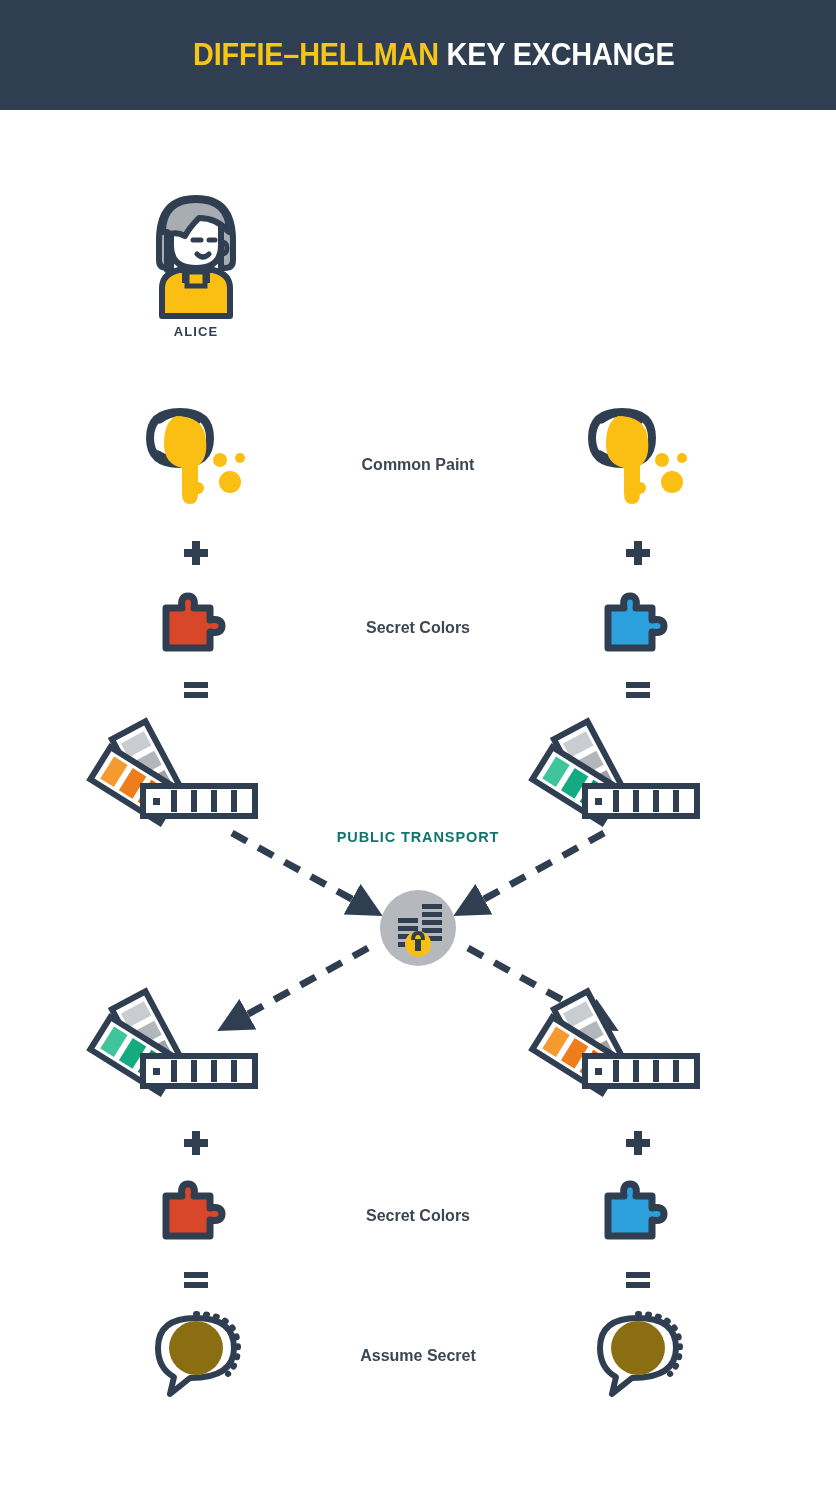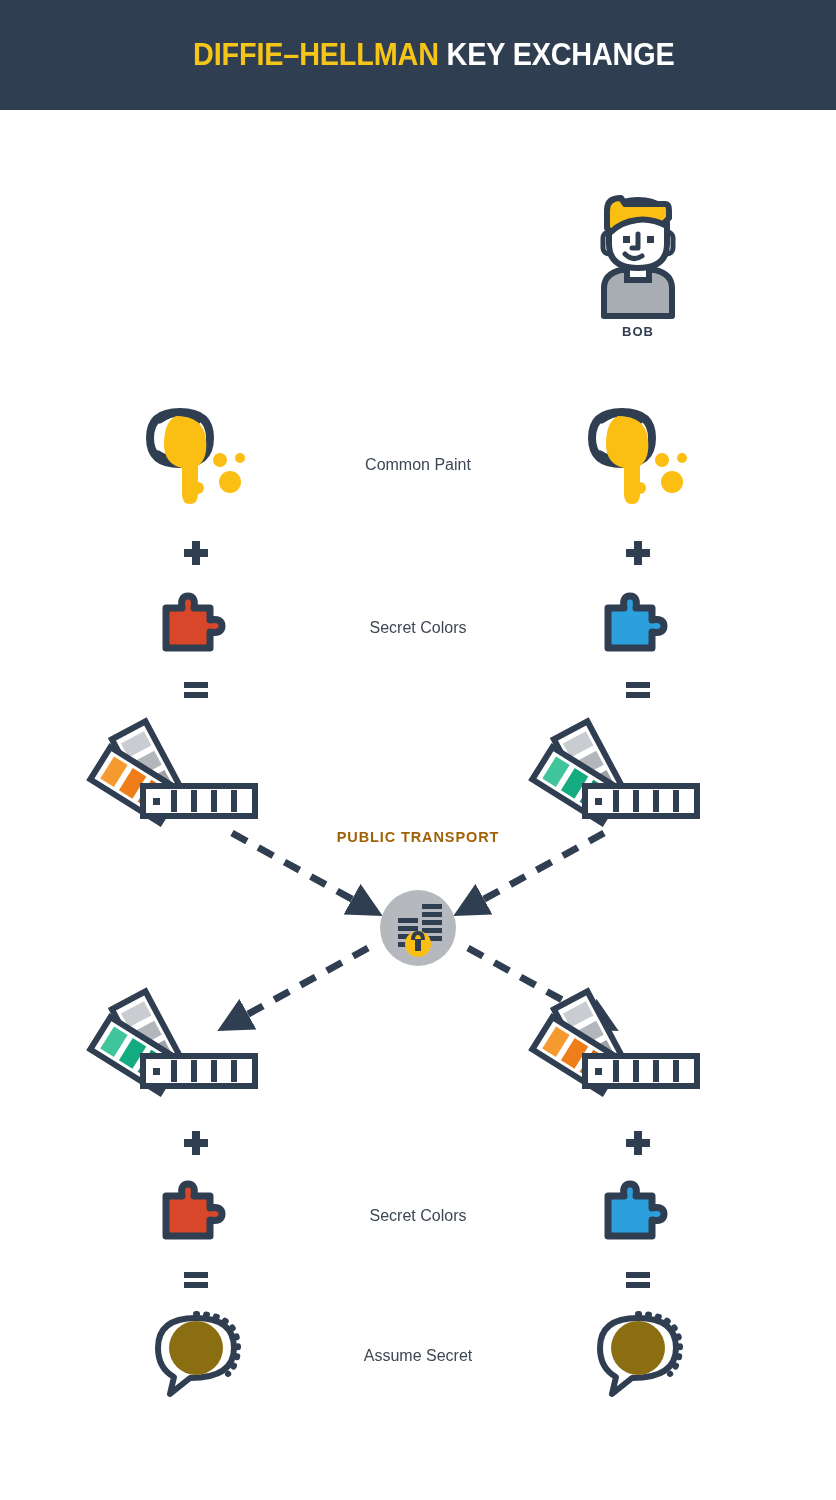--- a/index.html
+++ b/index.html
@@ -35,24 +35,24 @@
   .col{position:absolute;width:200px;text-align:center;}
   .col-left{left:96px;}
   .col-right{left:538px;}
   .mid{position:absolute;left:318px;width:200px;text-align:center;}
 
   .label-person{
     font-size:13px;font-weight:bold;letter-spacing:1.1px;color:#303e51;
     margin-top:6px;
   }
   .label-mid{
-    font-size:16px;font-weight:normal;color:#3d4653;line-height:25px;
+    font-size:16px;font-weight:bold;color:#3d4653;line-height:25px;
   }
   .label-mid.bold{
-    font-weight:bold;font-size:14.5px;letter-spacing:0.9px;color:#a16207;
+    font-weight:bold;font-size:14.5px;letter-spacing:0.9px;color:#0f766e;
   }
   .op{
     font-size:0;line-height:0;
     display:flex;align-items:center;justify-content:center;height:30px;
   }
   .icon-wrap{display:flex;align-items:center;justify-content:center;}
 
   svg{display:block;overflow:visible;}
 
   .arrows{position:absolute;left:0;top:0;width:836px;height:1390px;pointer-events:none;}
@@ -75,44 +75,49 @@
       </marker>
     </defs>
     <g stroke="#303e51" stroke-width="7" fill="none" stroke-dasharray="17 13" marker-end="url(#ah)" stroke-linecap="butt">
       <path d="M232,723 L368,798"></path>
       <path d="M604,723 L468,798"></path>
       <path d="M468,838 L604,913"></path>
       <path d="M368,838 L232,913"></path>
     </g>
   </svg>
 
-
-  <div class="col col-right" style="top:78px;">
+  <div class="col col-left" style="top:78px;">
     <div class="icon-wrap">
       <svg width="118" height="130" viewBox="0 0 118 130">
-        <path d="M25,128 L25,100 Q25,86 42,82 L76,82 Q93,86 93,100 L93,128 Z" fill="#a8adb3" stroke="#303e51" stroke-width="6" stroke-linejoin="round"></path>
-        <rect x="48" y="64" width="22" height="28" fill="#ffffff" stroke="#303e51" stroke-width="6"></rect>
-
-        <rect x="24" y="44" width="12" height="22" rx="6" fill="#ffffff" stroke="#303e51" stroke-width="5"></rect>
-        <rect x="82" y="44" width="12" height="22" rx="6" fill="#ffffff" stroke="#303e51" stroke-width="5"></rect>
-
-        <path d="M30,36 Q30,12 59,12 Q88,12 88,36 L88,56 Q88,80 59,80 Q30,80 30,56 Z" fill="#ffffff" stroke="#303e51" stroke-width="6" stroke-linejoin="round"></path>
-
-        <path d="M28,40 L28,22 Q28,10 42,10 L46,16 L86,16 Q90,16 90,22 L90,30 L84,36 L88,38 Q72,30 58,32 Q42,34 32,44 Z" fill="#fbbf14" stroke="#303e51" stroke-width="6" stroke-linejoin="round"></path>
-
-        <rect x="44" y="48" width="7" height="7" fill="#303e51"></rect>
-        <rect x="68" y="48" width="7" height="7" fill="#303e51"></rect>
-
-        <path d="M59,46 L59,60 L53,60" stroke="#303e51" stroke-width="5" fill="none" stroke-linecap="round" stroke-linejoin="round"></path>
-
-        <path d="M46,66 Q54,74 63,68" stroke="#303e51" stroke-width="5" fill="none" stroke-linecap="round"></path>
-      </svg>
-    </div>
-    <div class="label-person">BOB</div>
-  </div>
+
+        <path d="M25,128 L25,100 Q25,86 42,82 L76,82 Q93,86 93,100 L93,128 Z" fill="#fbbf14" stroke="#303e51" stroke-width="6" stroke-linejoin="round"></path>
+
+        <rect x="48" y="66" width="22" height="26" fill="#ffffff" stroke="#303e51" stroke-width="6"></rect>
+
+        <rect x="50" y="84" width="18" height="14" fill="#fbbf14" stroke="#303e51" stroke-width="5"></rect>
+
+        <path d="M22,52 Q22,10 59,10 Q96,10 96,52 L96,72 Q96,80 88,80 L84,80 L84,40 L34,40 L34,80 L30,80 Q22,80 22,72 Z" fill="#a8adb3" stroke="#303e51" stroke-width="6" stroke-linejoin="round"></path>
+
+        <path d="M34,30 L84,30 L84,58 Q84,80 59,80 Q34,80 34,58 Z" fill="#ffffff" stroke="#303e51" stroke-width="6" stroke-linejoin="round"></path>
+
+        <path d="M26,44 Q26,12 59,12 Q92,12 92,44 Q80,30 62,30 Q52,40 48,48 Q40,44 34,46 Q30,44 26,44 Z" fill="#a8adb3" stroke="#303e51" stroke-width="6" stroke-linejoin="round"></path>
+
+        <path d="M30,44 L30,82" stroke="#303e51" stroke-width="6" fill="none" stroke-linecap="round"></path>
+
+        <path d="M56,52 L64,52" stroke="#303e51" stroke-width="5" stroke-linecap="round"></path>
+        <path d="M72,52 L78,52" stroke="#303e51" stroke-width="5" stroke-linecap="round"></path>
+
+        <path d="M60,66 Q66,72 72,66" stroke="#303e51" stroke-width="5" fill="none" stroke-linecap="round"></path>
+
+        <path d="M84,54 Q90,54 90,60 Q90,66 84,66" stroke="#303e51" stroke-width="5" fill="none"></path>
+      </svg>
+    </div>
+    <div class="label-person">ALICE</div>
+  </div>
+
 
   <div class="col col-left" style="top:288px;">
     <div class="icon-wrap">
       <svg width="120" height="112" viewBox="0 0 120 112">
         <path d="M14,40 Q14,14 44,14 Q74,14 74,40 Q74,66 44,66 Q14,66 14,40 Z" fill="none" stroke="#303e51" stroke-width="8"></path>
         <path d="M24,22 Q44,8 62,22" fill="none" stroke="#303e51" stroke-width="7" stroke-linecap="round"></path>
         <path d="M22,56 Q40,68 60,56" fill="none" stroke="#303e51" stroke-width="7" stroke-linecap="round"></path>
         <path d="M40,18 Q68,18 70,42 Q72,60 62,68 L62,96 Q62,106 54,106 Q46,106 46,96 L46,70 Q28,66 28,46 Q28,24 40,18 Z" fill="#fbbf14"></path>
         <circle cx="84" cy="62" r="7" fill="#fbbf14"></circle>
         <circle cx="104" cy="60" r="5" fill="#fbbf14"></circle>

